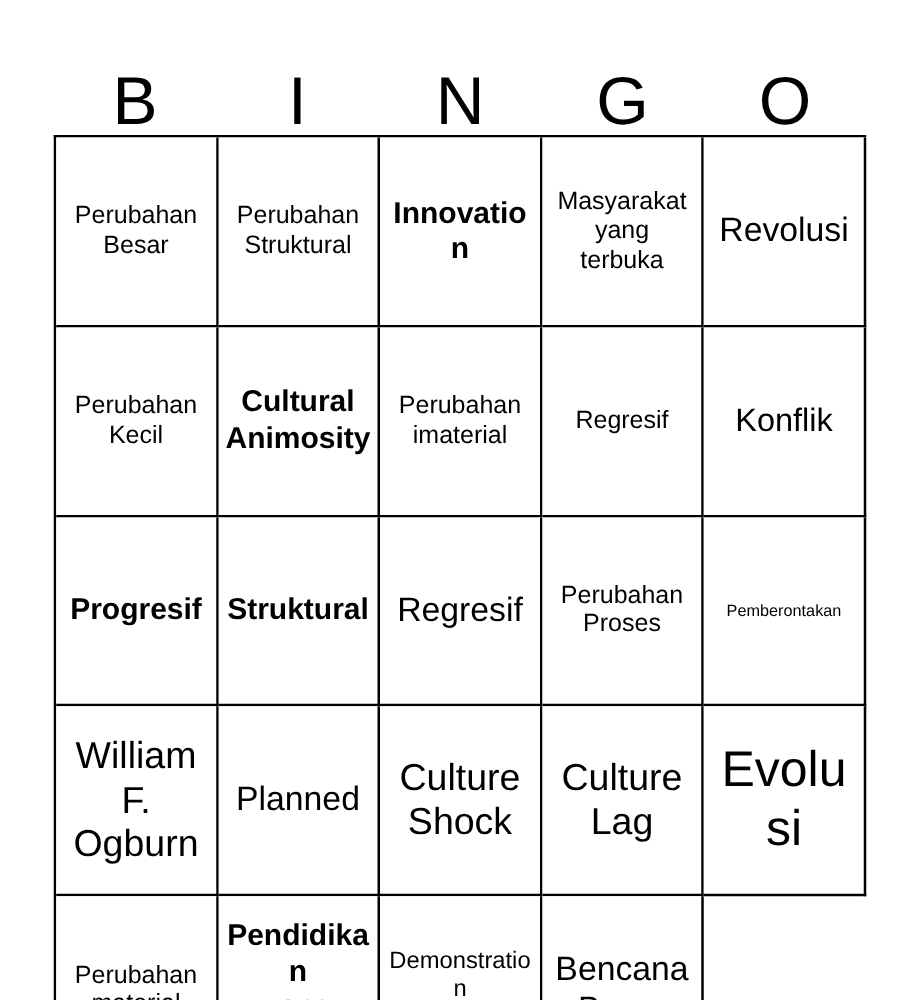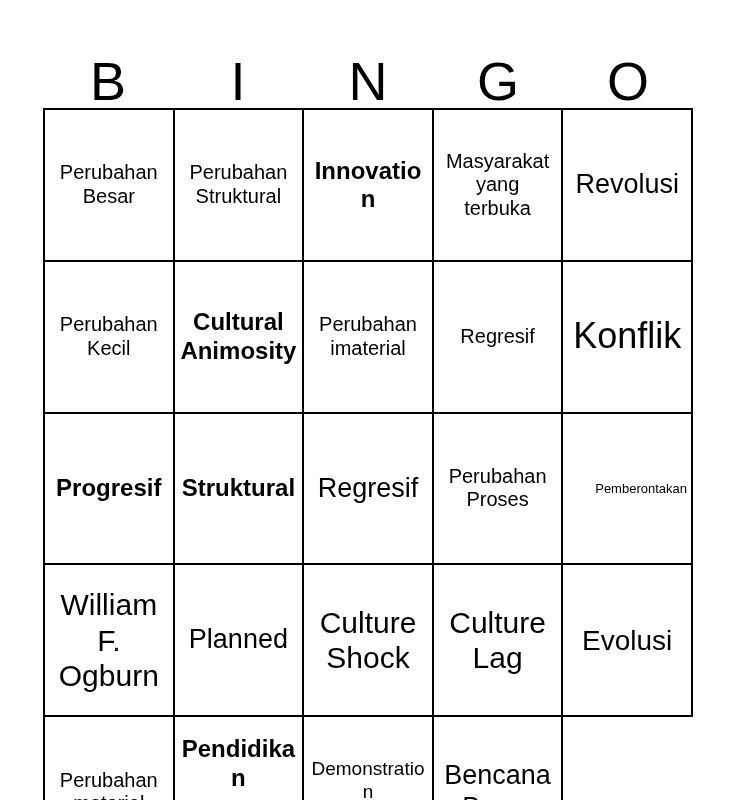--- a/index.html
+++ b/index.html
@@ -71,28 +71,28 @@
   }
   .cell-text {
     display: block;
     width: 100%;
     line-height: 1.18;
     word-wrap: break-word;
     white-space: pre-line;
   }
 
   
-  .fs-xs  { font-size: 13px; text-align: right; }
+  .fs-xs  { font-size: 13px; }
   .fs-sm  { font-size: 19px; }
   .fs-md  { font-size: 20px; }
   .fs-lg  { font-size: 24px; font-weight: bold; }
   .fs-xl  { font-size: 27px; }
   .fs-2xl { font-size: 30px; }
-  .fs-3xl { font-size: 28px; }
-  .fs-4xl { font-size: 36px; }
+  .fs-3xl { font-size: 40px; }
+  .fs-4xl { font-size: 26px; }
 </style>
 </head>
 <body>
 
 <div id="bingo-card">
 
   <div class="header-row">
     <div class="header-letter">B</div>
     <div class="header-letter">I</div>
     <div class="header-letter">N</div>

